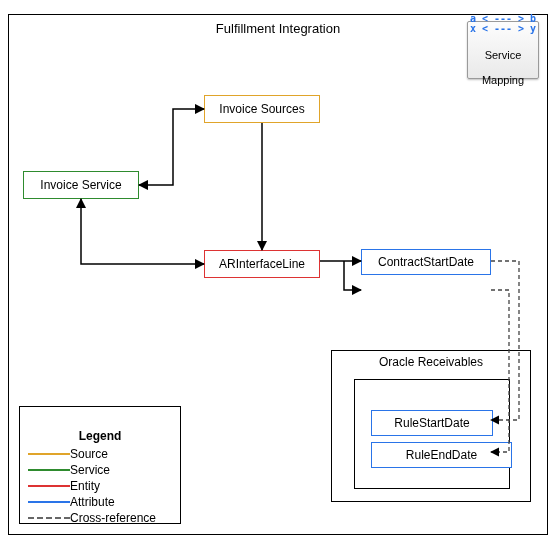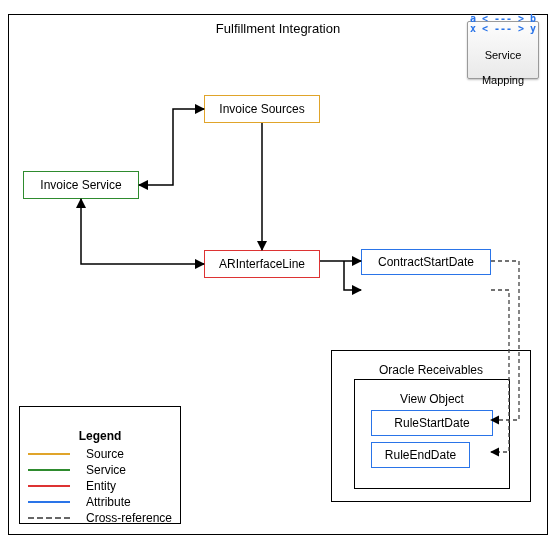--- a/index.html
+++ b/index.html
@@ -63,36 +63,36 @@
 
   
   .container{
     position:absolute;
     border:1.5px solid #000;
     background:#fff;
   }
   .container-title{
     text-align:center;
     font-size:12px;
-    margin-top:12px;
+    margin-top:4px;
   }
 
   
   .legend{
     position:absolute;
     left:10px;bottom:10px;
     width:162px;height:118px;
     border:1.5px solid #000;
     background:#fff;
     padding:22px 8px;
     box-sizing:border-box;
     font-size:12px;
   }
   .legend-title{font-weight:bold;text-align:center;margin-bottom:4px}
-  .legend-row{display:flex;align-items:center;margin:2px 0;gap:16px}
+  .legend-row{display:flex;align-items:center;margin:2px 0;gap:0}
   .swatch{width:42px;height:0;border-top:2px solid}
   .sw-source{border-color:#e0a42a}
   .sw-service{border-color:#2e8b2e}
   .sw-entity{border-color:#d33}
   .sw-attr{border-color:#2a74e8}
   .sw-xref{border-top:2px dashed #666}
 
   svg.arrows{
     position:absolute;inset:0;
     width:100%;height:100%;
@@ -119,24 +119,23 @@
 
   <div class="node b-entity" style="left:195px;top:235px;width:116px;height:28px">ARInterfaceLine</div>
 
   <div class="node b-attr" style="left:352px;top:234px;width:130px;height:24px">ContractStartDate</div>
 
 
   <div class="container" style="left:322px;top:335px;width:198px;height:150px">
     <div class="container-title">Oracle Receivables</div>
 
     <div class="container" style="left:22px;top:28px;width:154px;height:108px">
-      <div class="container-title">View Object</div>
 
       <div class="node b-attr" style="left:16px;top:30px;width:122px;height:24px">RuleStartDate</div>
-      <div class="node b-attr" style="left:16px;top:62px;width:99px;height:24px">RuleEndDate</div>
+      <div class="node b-attr" style="left:16px;top:62px;width:141px;height:24px">RuleEndDate</div>
     </div>
   </div>
 
   <div class="legend">
     <div class="legend-title">Legend</div>
     <div class="legend-row">
       <span class="swatch sw-source"></span>
       <span>Source</span>
     </div>
     <div class="legend-row">

